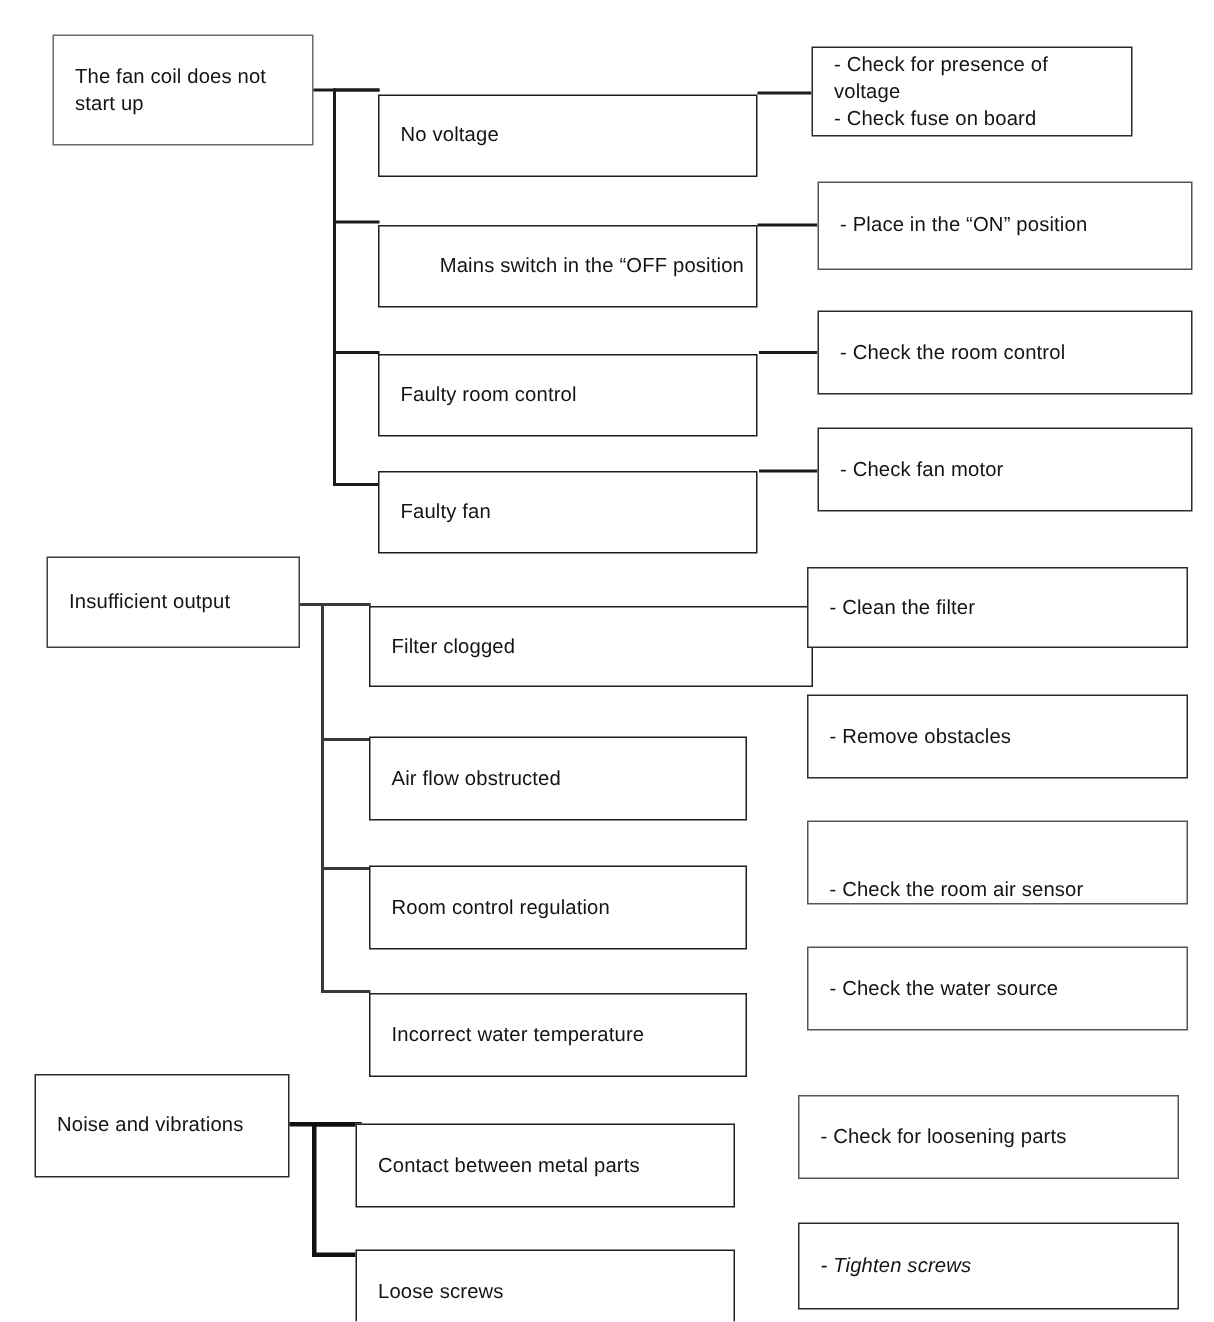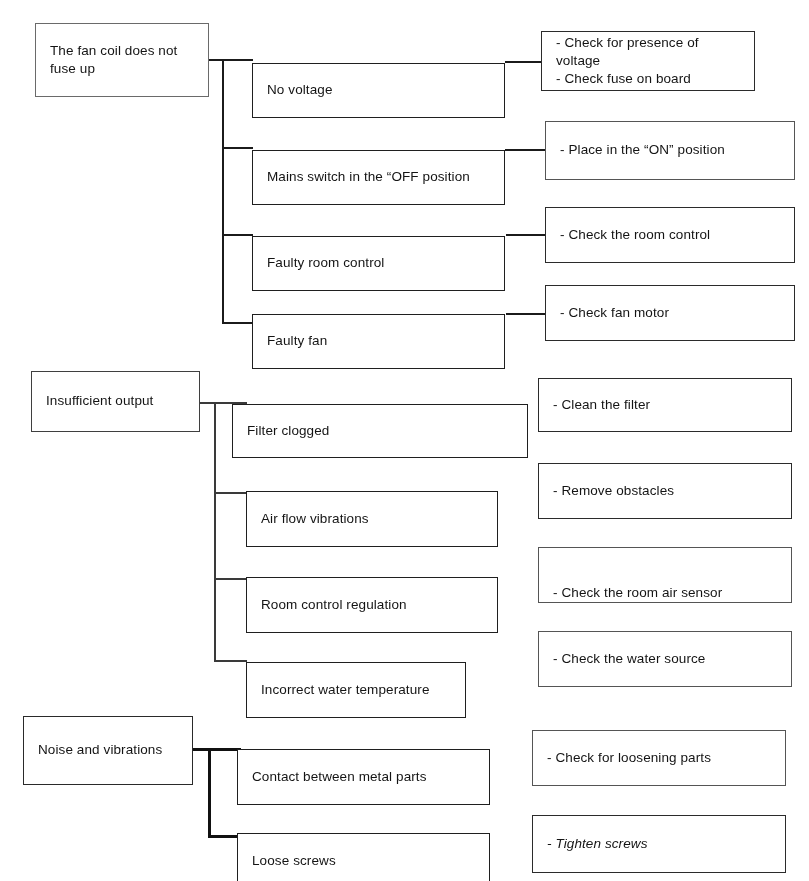--- a/index.html
+++ b/index.html
@@ -48,35 +48,35 @@
   .thick-v { width: 3px; }
 
   .g3line { background: #111111; }
 </style>
 </head>
 <body>
 
 <div id="canvas">
 
   <div class="box root" style="left:35px; top:23px; width:174px; height:74px; border-color:#6a6a6a;">
-    <span class="txt">The fan coil does not fuse up</span>
+    <span class="txt">The fan coil does not start up</span>
   </div>
 
   <div class="line-h" style="left:209px; top:59px; width:44px;"></div>
   <div class="line-v" style="left:222px; top:59px; height:264px;"></div>
 
   <div class="line-h" style="left:222px; top:59px; width:31px;"></div>
   <div class="line-h" style="left:222px; top:147px; width:31px;"></div>
   <div class="line-h" style="left:222px; top:234px; width:31px;"></div>
   <div class="line-h" style="left:222px; top:322px; width:31px;"></div>
 
   <div class="box cause" style="left:252px; top:35px; width:253px; height:55px;">
     <span class="txt">No voltage</span>
   </div>
-  <div class="box cause" style="left:252px; top:122px; width:253px; height:55px;">
+  <div class="box cause" style="left:252px; top:122px; width:253px; height:55px;justify-content:flex-end;">
     <span class="txt">Mains switch in the “OFF position</span>
   </div>
   <div class="box cause" style="left:252px; top:208px; width:253px; height:55px;">
     <span class="txt">Faulty room control</span>
   </div>
   <div class="box cause" style="left:252px; top:286px; width:253px; height:55px;">
     <span class="txt">Faulty fan</span>
   </div>
 
   <div class="line-h" style="left:505px; top:61px; width:36px;"></div>
@@ -103,30 +103,30 @@
   </div>
 
   <div class="line-h" style="left:200px; top:402px; width:47px; background:#3a3a3a;"></div>
   <div class="line-v" style="left:214px; top:402px; height:260px; background:#3a3a3a;"></div>
 
   <div class="line-h" style="left:214px; top:402px; width:33px; background:#3a3a3a;"></div>
   <div class="line-h" style="left:214px; top:492px; width:33px; background:#3a3a3a;"></div>
   <div class="line-h" style="left:214px; top:578px; width:33px; background:#3a3a3a;"></div>
   <div class="line-h" style="left:214px; top:660px; width:33px; background:#3a3a3a;"></div>
 
-  <div class="box cause" style="left:232px; top:376px; width:296px; height:54px;">
+  <div class="box cause" style="left:246px; top:376px; width:296px; height:54px;">
     <span class="txt">Filter clogged</span>
   </div>
   <div class="box cause" style="left:246px; top:463px; width:252px; height:56px;">
-    <span class="txt">Air flow vibrations</span>
+    <span class="txt">Air flow obstructed</span>
   </div>
   <div class="box cause" style="left:246px; top:549px; width:252px; height:56px;">
     <span class="txt">Room control regulation</span>
   </div>
-  <div class="box cause" style="left:246px; top:634px; width:220px; height:56px;">
+  <div class="box cause" style="left:246px; top:634px; width:252px; height:56px;">
     <span class="txt">Incorrect water temperature</span>
   </div>
 
   <div class="box action" style="left:538px; top:378px; width:254px; height:54px;">
     <span class="txt">-  Clean the filter</span>
   </div>
   <div class="box action" style="left:538px; top:463px; width:254px; height:56px;">
     <span class="txt">-  Remove obstacles</span>
   </div>
   <div class="box action light" style="left:538px; top:547px; width:254px; height:56px;align-items:flex-end;">

